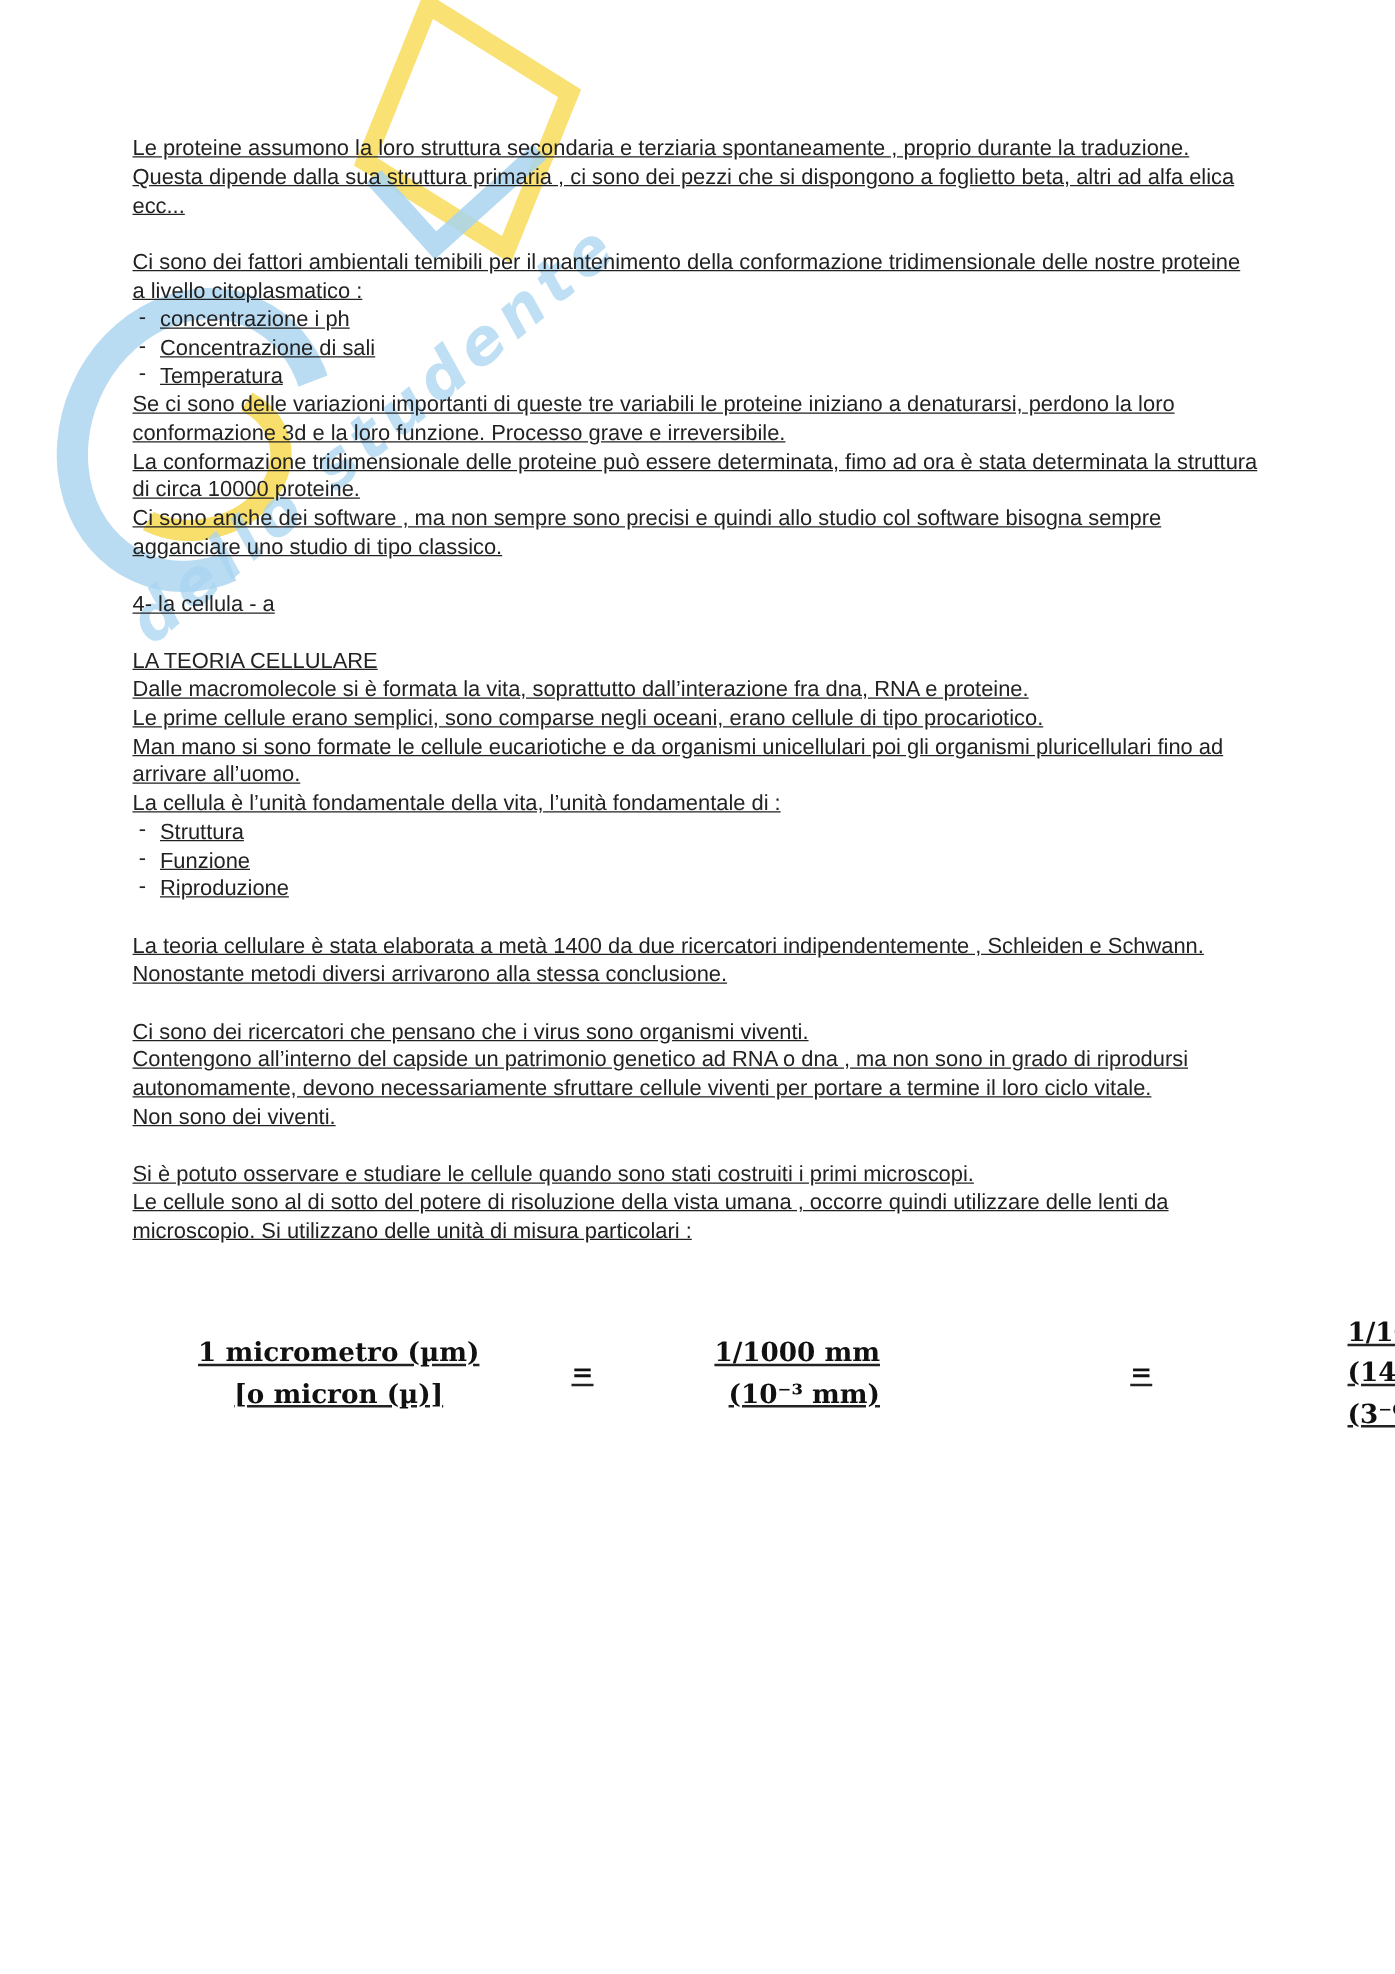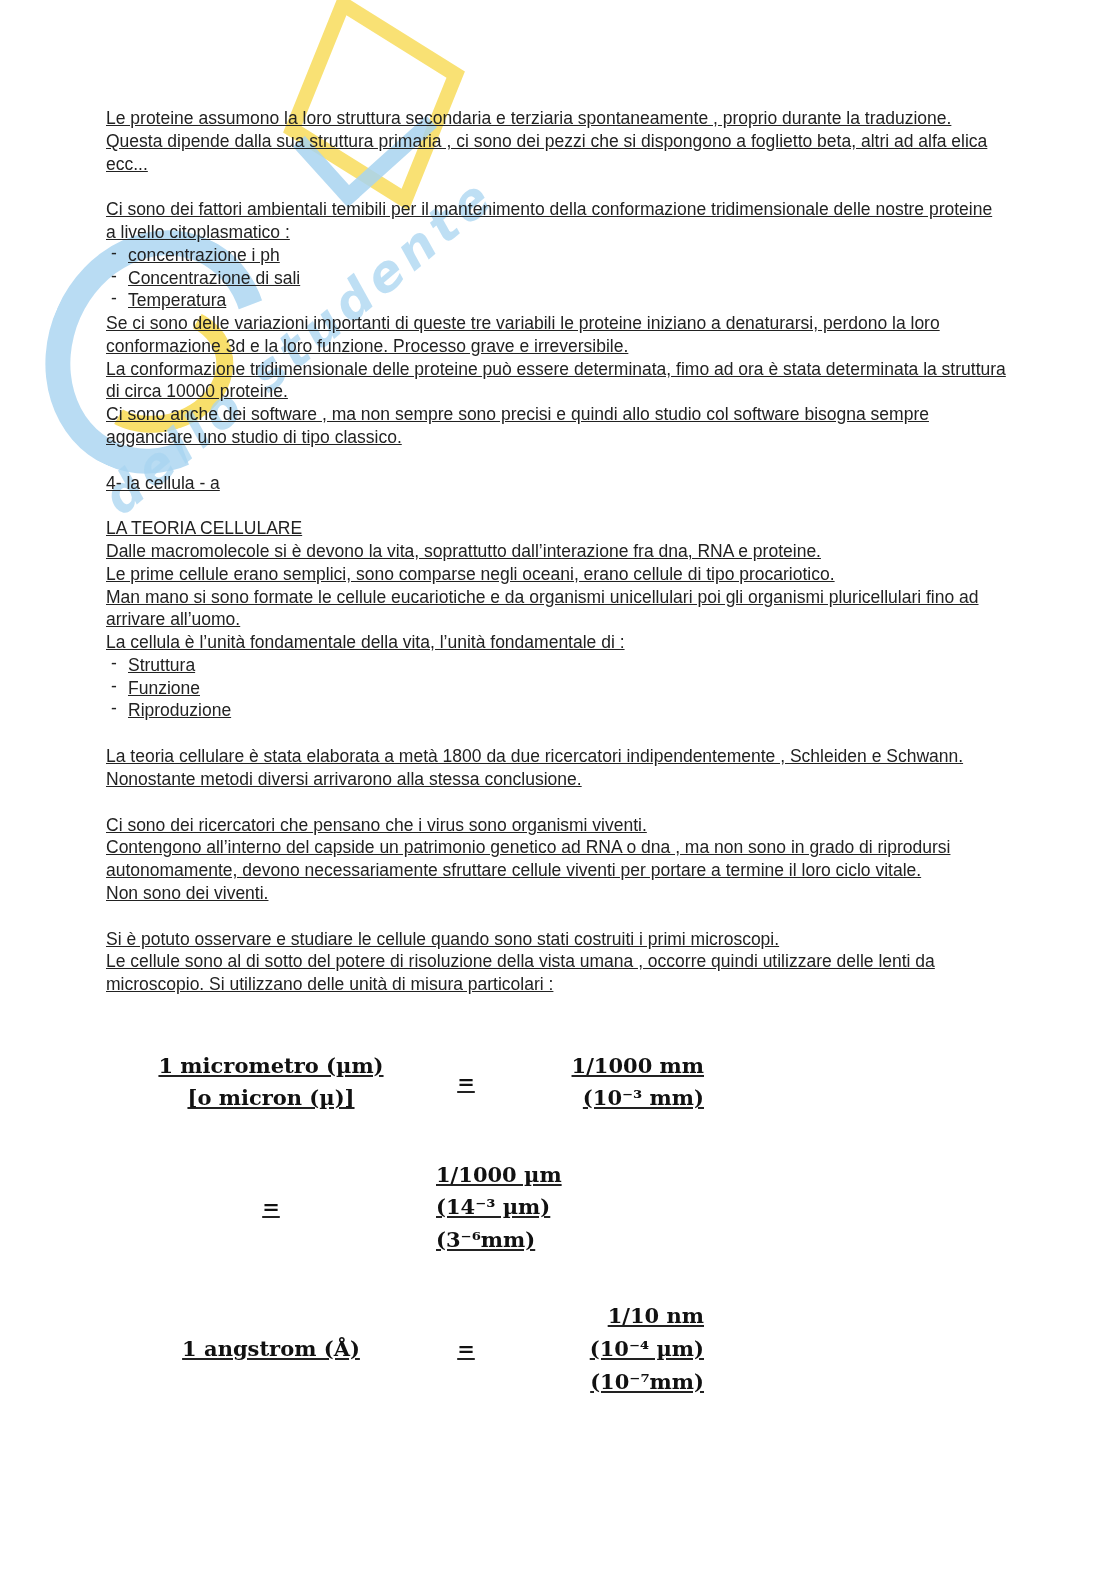--- a/index.html
+++ b/index.html
@@ -62,21 +62,21 @@
   ul.dash-list{list-style:none;margin:0;padding:0 0 0 22px;}
   ul.dash-list li{position:relative;}
   ul.dash-list li::before{
     content:"-";
     position:absolute;left:-17px;top:-2px;
   }
 
   
   .units{
     margin-top:54px;
-    display:flex;flex-direction:column;gap:44px;
+    display:flex;flex-direction:row;gap:44px;
     font-family:"DejaVu Serif","Liberation Serif",serif;
     font-weight:700;
     font-size:21px;
     line-height:1.55;
     color:#111111;
   }
   .unit-row{
     display:grid;
     grid-template-columns:330px 60px 208px;
     align-items:center;
@@ -108,31 +108,31 @@
           <li>Concentrazione di sali</li>
           <li>Temperatura</li>
         </ul>
         <p class="para">Se ci sono delle variazioni importanti di queste tre variabili le proteine iniziano a denaturarsi, perdono la loro conformazione 3d e la loro funzione. Processo grave e irreversibile.</p>
         <p class="para">La conformazione tridimensionale  delle proteine può essere determinata, fimo ad ora è stata determinata la struttura di circa 10000 proteine.</p>
         <p class="para">Ci sono anche dei software , ma non sempre sono precisi e quindi allo studio col software bisogna sempre agganciare uno studio di tipo classico.</p>
         <div class="spacer"></div>
         <p class="para">4- la cellula - a</p>
         <div class="spacer"></div>
         <p class="para">LA TEORIA CELLULARE</p>
-        <p class="para">Dalle macromolecole si è devono la vita, soprattutto dall’interazione fra dna, RNA e proteine.</p>
+        <p class="para">Dalle macromolecole si è formata la vita, soprattutto dall’interazione fra dna, RNA e proteine.</p>
         <p class="para">Le prime cellule erano semplici, sono comparse negli oceani, erano cellule di tipo procariotico.</p>
         <p class="para">Man mano si sono formate le cellule eucariotiche e da organismi unicellulari poi gli organismi pluricellulari fino ad arrivare all’uomo.</p>
         <p class="para">La cellula è l’unità fondamentale della vita, l’unità fondamentale di :</p>
         <ul class="dash-list">
           <li>Struttura</li>
           <li>Funzione</li>
           <li>Riproduzione</li>
         </ul>
         <div class="spacer"></div>
-        <p class="para">La teoria cellulare è stata elaborata a metà 1800 da due ricercatori indipendentemente , Schleiden e Schwann.</p>
+        <p class="para">La teoria cellulare è stata elaborata a metà 1400 da due ricercatori indipendentemente , Schleiden e Schwann.</p>
         <p class="para">Nonostante metodi diversi arrivarono alla stessa conclusione.</p>
         <div class="spacer"></div>
         <p class="para">Ci sono dei ricercatori che pensano che i virus sono organismi viventi.</p>
         <p class="para">Contengono all’interno del capside un patrimonio genetico ad RNA o dna , ma non sono in grado di riprodursi autonomamente, devono necessariamente sfruttare cellule viventi per portare a termine il loro ciclo vitale.</p>
         <p class="para">Non sono dei viventi.</p>
         <div class="spacer"></div>
         <p class="para">Si è potuto osservare e studiare le cellule quando sono stati costruiti i primi microscopi.</p>
         <p class="para">Le cellule sono al di sotto del potere di risoluzione della vista umana , occorre quindi utilizzare delle lenti da microscopio. Si utilizzano delle unità di misura particolari :</p>
       </div>
     <div class="units">

